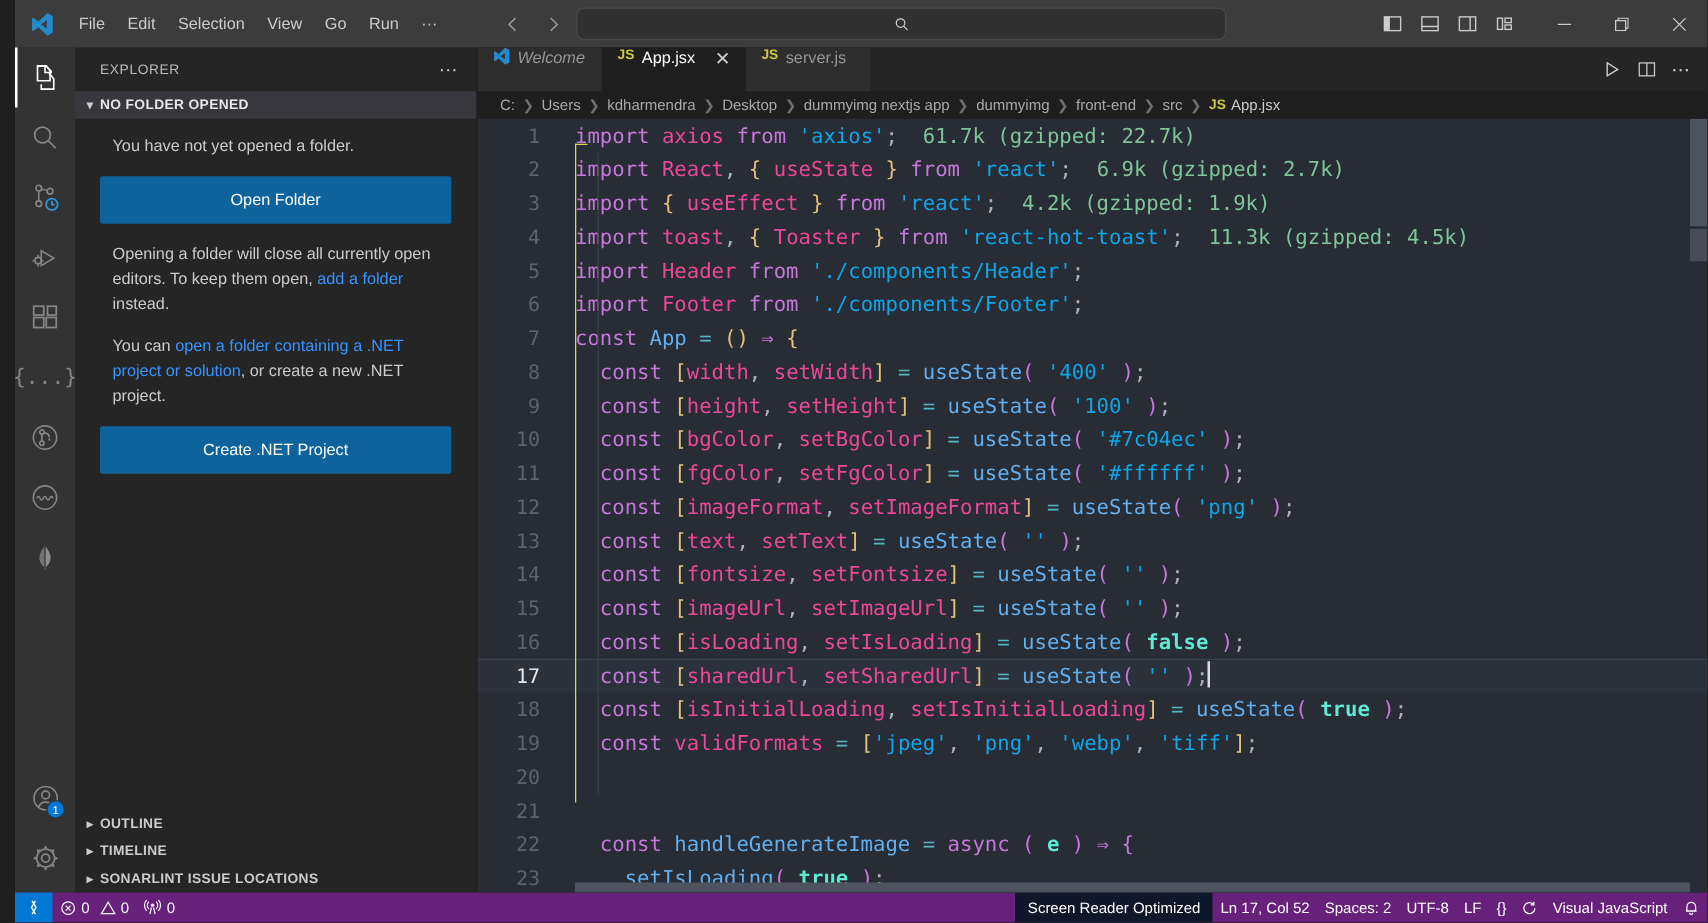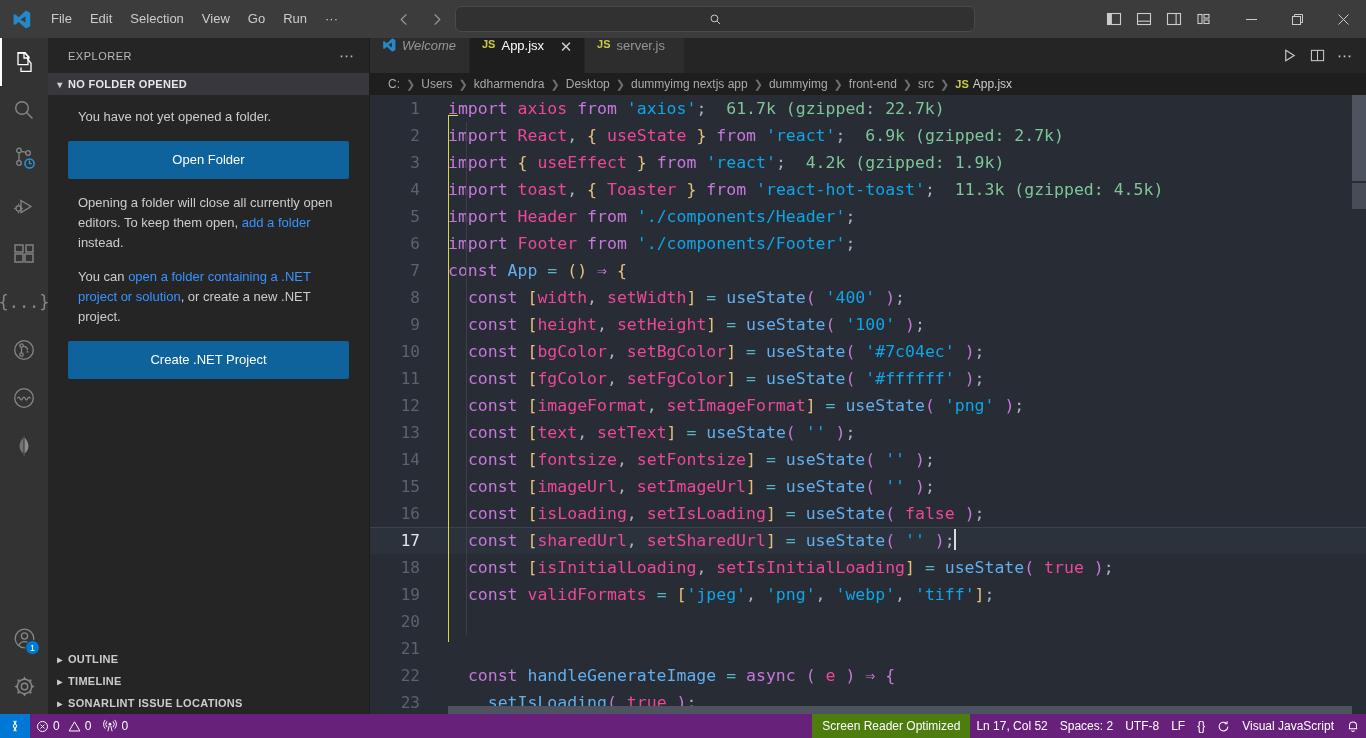--- a/index.html
+++ b/index.html
@@ -7,20 +7,21 @@
     width: 1366px; height: 738px;
     background: #1e1e1e;
     font-family: "Liberation Sans", sans-serif;
     overflow: hidden;
     -webkit-font-smoothing: antialiased;
   }
   #app {
     width: 1366px; height: 738px;
     display: flex; flex-direction: column;
     position: relative;
+    padding-left: 12px;
   }
 
   
   .titlebar {
     height: 38px; min-height: 38px;
     background: #3c3c3c;
     display: flex; align-items: center;
     position: relative;
     color: #cccccc;
   }
@@ -233,21 +234,21 @@
   }
   .guide-indent {
     position: absolute; width: 1px; background: #3b4048;
   }
 
   
   .t-kw    { color: #c678dd; }
   .t-var   { color: #ec4899; }
   .t-fn    { color: #61afef; }
   .t-str   { color: #0ea5e9; text-align: right; }
-  .t-num   { color: #ec4899; }
+  .t-num   { color: #5eead4; font-weight: bold; }
   .t-op    { color: #56b6c2; }
   .t-punc  { color: #abb2bf; }
   .t-brk1  { color: #e5c07b; }
   .t-brk2  { color: #c678dd; }
   .t-imp   { color: #7ec699; font-style: normal; }
   .t-def   { color: #abb2bf; }
 
   .cursor {
     display:inline-block; width: 2px; height: 21px;
     background: #dcdcdc; vertical-align: -4px;
@@ -280,21 +281,21 @@
     background: #0078d4; height: 24px;
     display: flex; align-items: center; padding: 0 8px;
     color: #fff;
   }
   .st-item {
     padding: 0 6px; height: 24px;
     display: flex; align-items: center; gap: 4px;
     white-space: nowrap;
   }
   .st-right { margin-left: auto; display: flex; align-items: center; height: 24px; }
-  .st-sro { background: #4d7c0f; padding: 0 10px; text-align: center; }
+  .st-sro { background: #0f172a; padding: 0 10px; text-align: center; }
 
   svg { display: block; }
 </style>
 </head>
 <body>
 
 <div id="app">
 
   <div class="titlebar">
     <div class="tb-logo">

